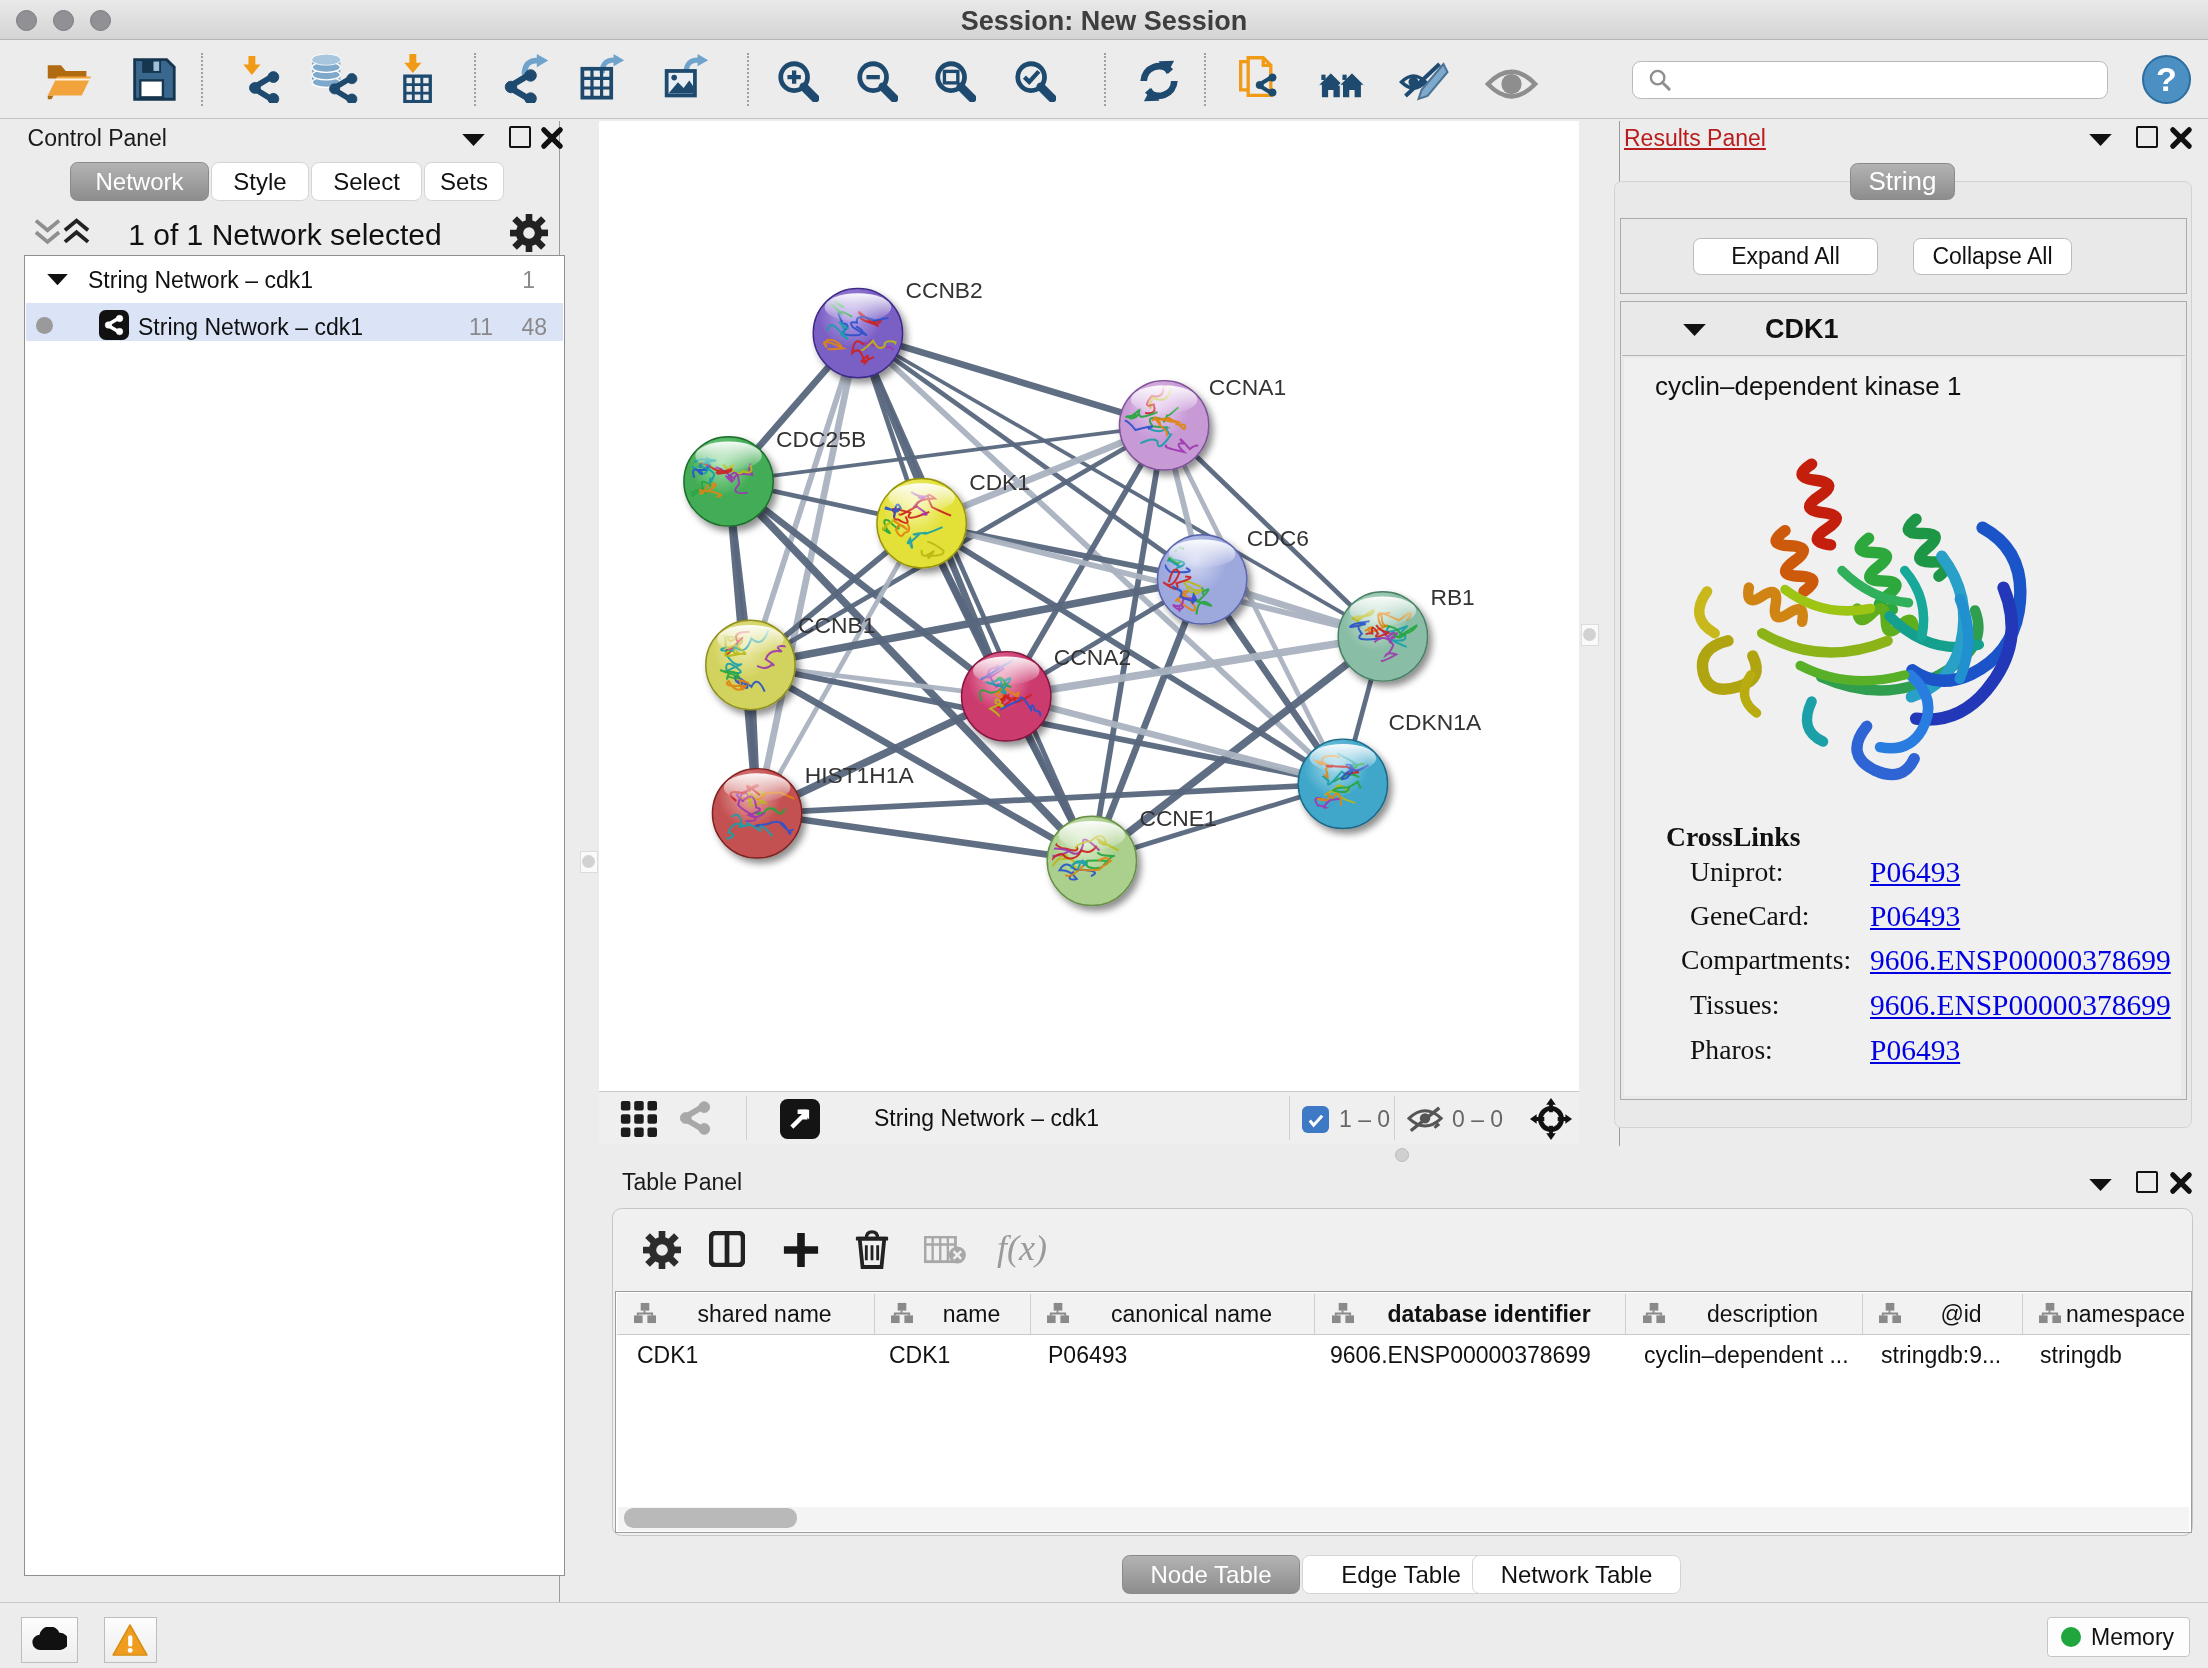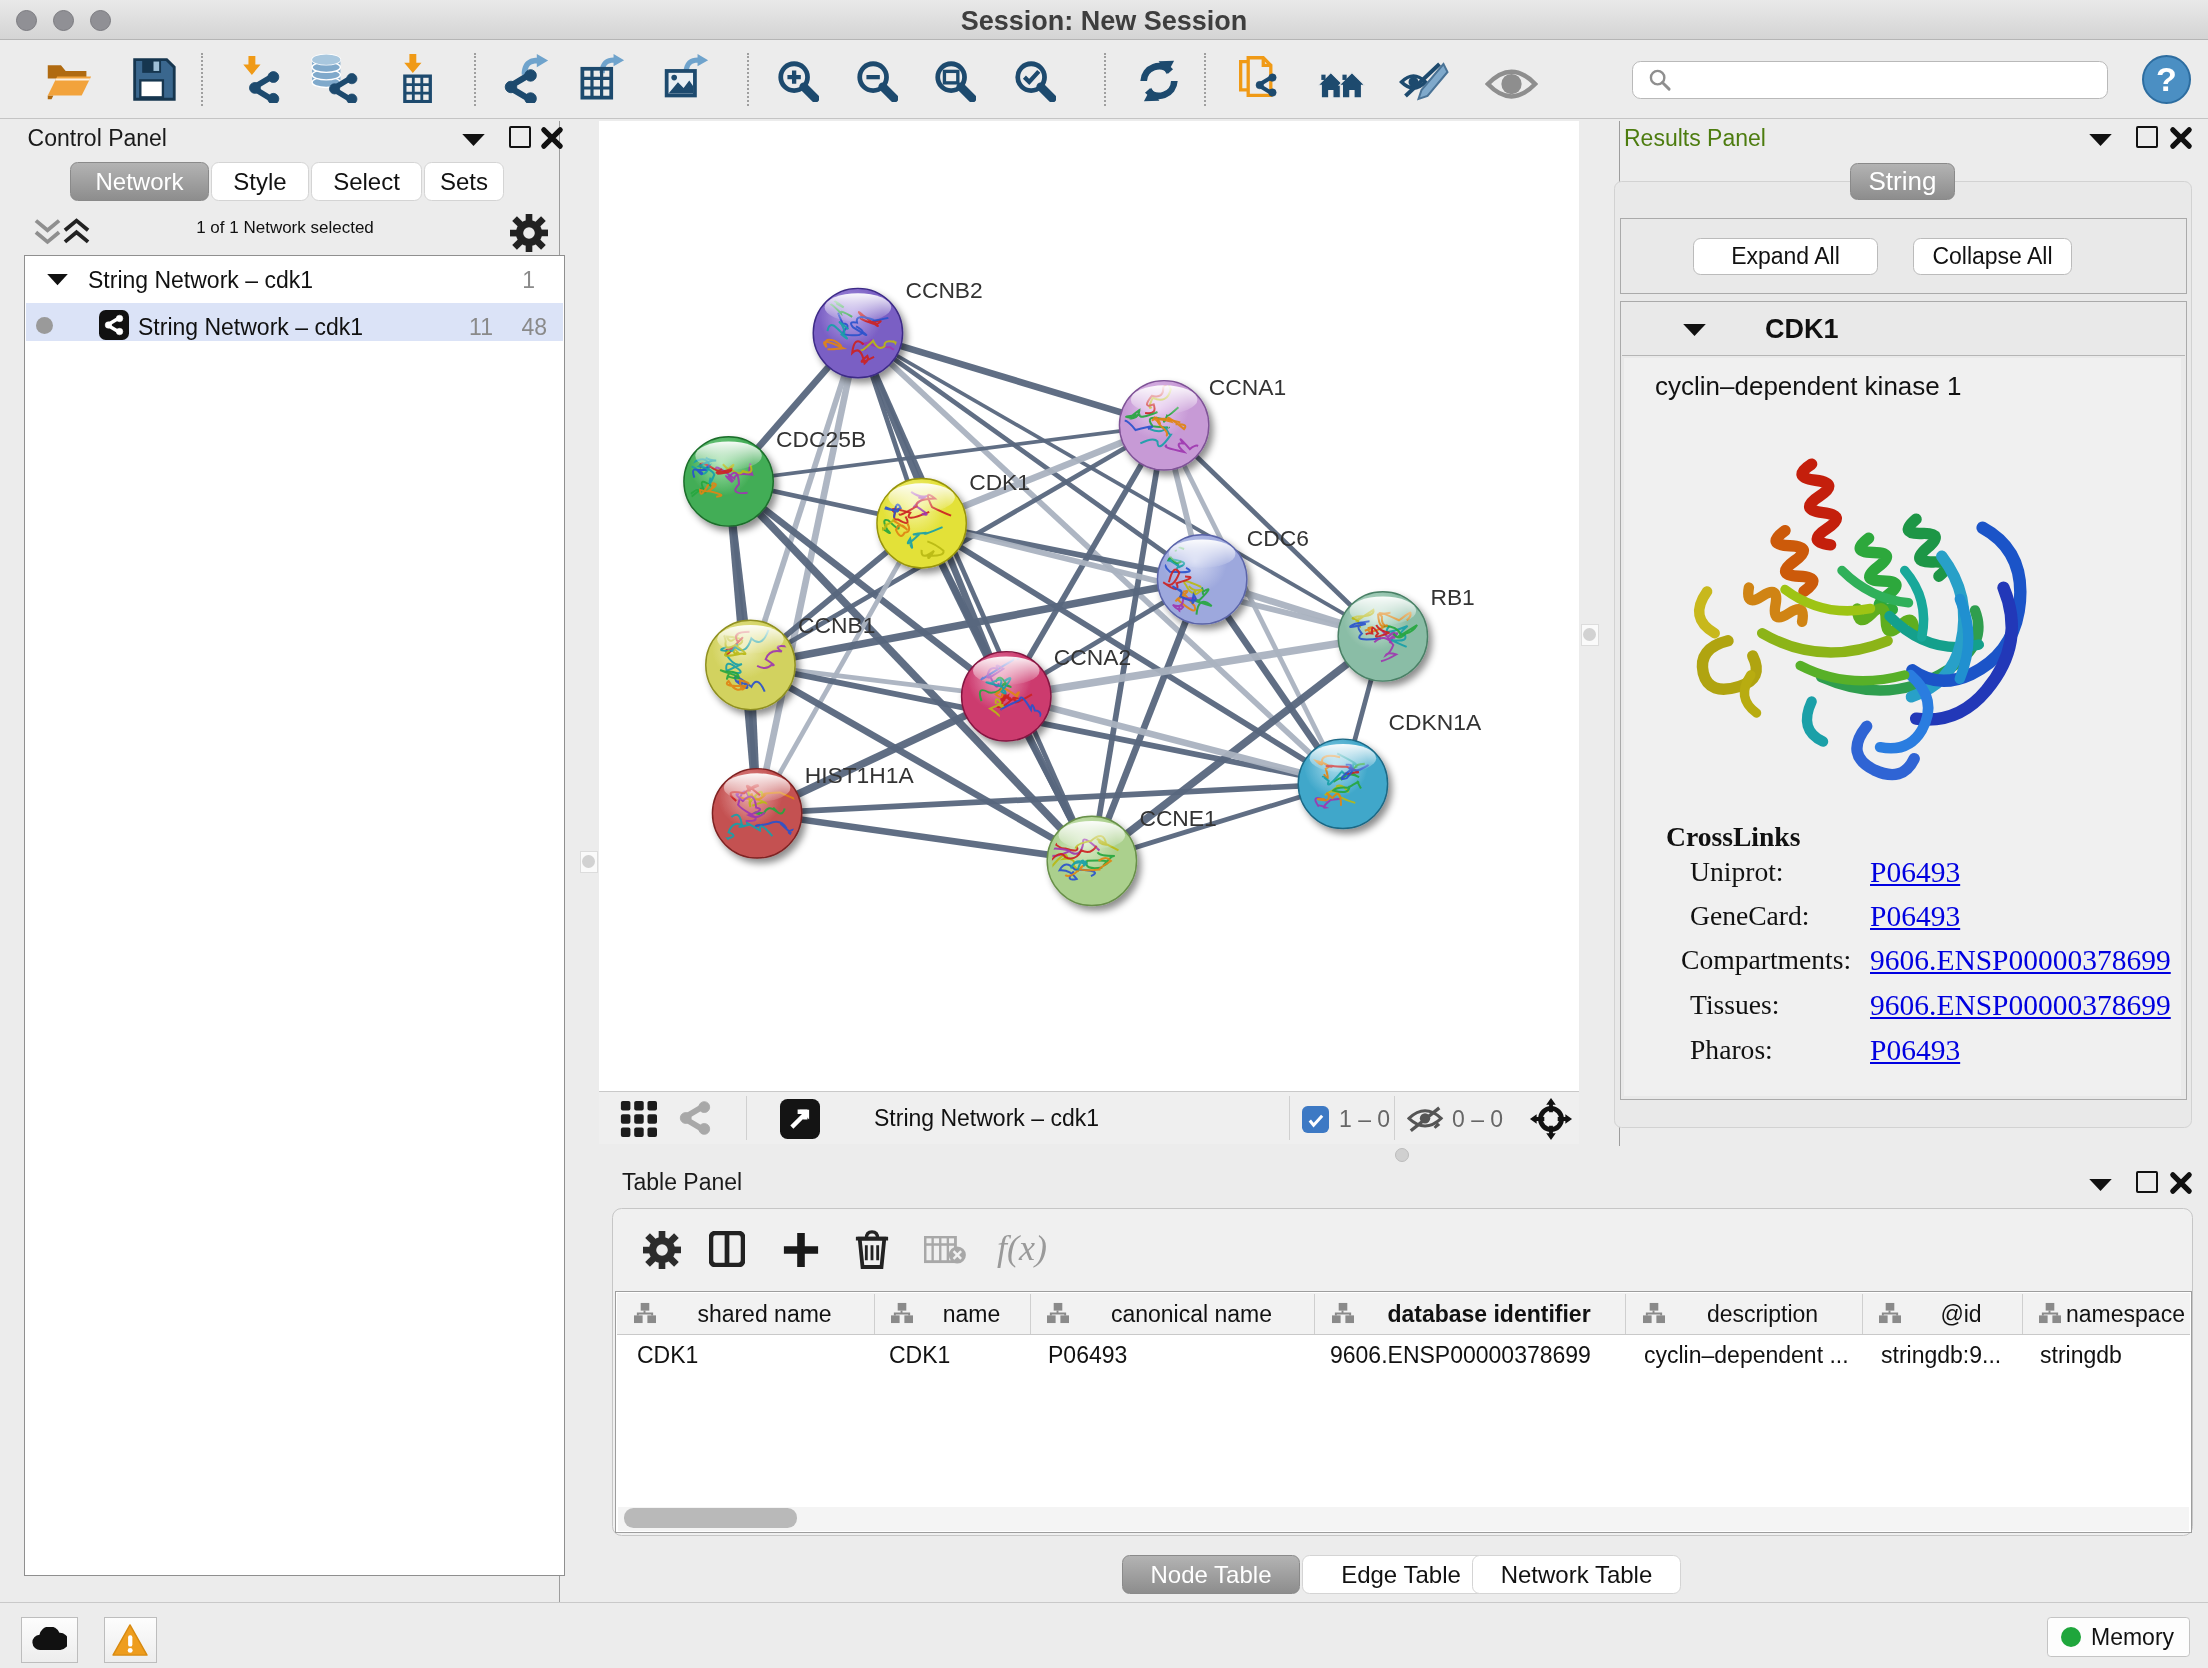--- a/index.html
+++ b/index.html
@@ -179,21 +179,21 @@
 <div class="abs graybtn" style="left:70px;top:162px;width:139px;height:39px;font-size:24px;line-height:37px;">Network</div>
 <div class="abs whitebtn" style="left:211px;top:162px;width:98px;height:39px;font-size:24px;line-height:37px;">Style</div>
 <div class="abs whitebtn" style="left:311px;top:162px;width:111px;height:39px;font-size:24px;line-height:37px;">Select</div>
 <div class="abs whitebtn" style="left:424px;top:162px;width:80px;height:39px;font-size:24px;line-height:37px;">Sets</div>
 <svg style="position:absolute;left:34px;top:217px" width="27" height="28.5" viewBox="0 0 28 26">
     <path d="M2 2 l12 10 l12 -10 M2 14 l12 10 l12 -10" stroke="#8f8f8f" stroke-width="4" fill="none"></path>
   </svg>
 <svg style="position:absolute;left:63px;top:217px" width="27" height="28.5" viewBox="0 0 28 26">
     <path d="M2 12 l12 -10 l12 10 M2 24 l12 -10 l12 10" stroke="#222" stroke-width="4" fill="none"></path>
   </svg>
-<div class="abs" style="left:95px;top:218px;width:380px;text-align:center;font-size:17px;color:#111;">1 of 1 Network selected</div>
+<div class="abs" style="left:95px;top:218px;width:380px;text-align:center;font-size:30px;color:#111;">1 of 1 Network selected</div>
 <svg style="position:absolute;left:510px;top:214px" width="38" height="38" viewBox="0 0 40 40">
     <circle cx="20" cy="20" r="13.8" fill="#222"></circle>
     <rect x="32.4" y="14.5" width="7.0" height="11.0" fill="#222" transform="rotate(90 36.0 20.0)"></rect>
     <rect x="27.8" y="25.8" width="7.0" height="11.0" fill="#222" transform="rotate(135 31.3 31.3)"></rect>
     <rect x="16.5" y="30.5" width="7.0" height="11.0" fill="#222" transform="rotate(180 20.0 36.0)"></rect>
     <rect x="5.2" y="25.8" width="7.0" height="11.0" fill="#222" transform="rotate(225 8.7 31.3)"></rect>
     <rect x="0.5" y="14.5" width="7.0" height="11.0" fill="#222" transform="rotate(270 4.1 20.0)"></rect>
     <rect x="5.2" y="3.2" width="7.0" height="11.0" fill="#222" transform="rotate(315 8.7 8.7)"></rect>
     <rect x="16.5" y="-1.4" width="7.0" height="11.0" fill="#222" transform="rotate(360 20.0 4.1)"></rect>
     <rect x="27.8" y="3.2" width="7.0" height="11.0" fill="#222" transform="rotate(405 31.3 8.7)"></rect>
@@ -597,21 +597,21 @@
   </svg>
 <div class="abs" style="left:1452px;top:1106px;font-size:23px;color:#666;">0 – 0</div>
 <svg style="position:absolute;left:1529px;top:1097px" width="44" height="44" viewBox="0 0 46 46">
     <circle cx="23" cy="23" r="11" fill="none" stroke="#111" stroke-width="5"></circle>
     <path d="M23 1 L18 8 h10z M23 45 L18 38 h10z M1 23 L8 18 v10z M45 23 L38 18 v10z" fill="#111"></path>
     <path d="M23 6 v10 M23 30 v10 M6 23 h10 M30 23 h10" stroke="#111" stroke-width="4"></path>
   </svg>
 <div class="abs" style="left:599px;top:1146px;width:1609px;height:20px;background:#ececec;"></div>
 <div class="abs" style="left:1395px;top:1148px;width:14.3px;height:14.3px;border-radius:50%;background:#d0d0d0;border:1px solid #bcbcbc;"></div>
 <div class="abs" style="left:1619px;top:121px;width:590px;height:1025px;background:#ececec;border-left:1.9px solid #9d9d9d;"></div>
-<div class="abs" style="left:1624px;top:125px;font-size:23px;color:#4d7c0f;">Results Panel</div>
+<div class="abs" style="left:1624px;top:125px;font-size:23px;color:#b91c1c;text-decoration:underline;">Results Panel</div>
 <svg style="position:absolute;left:2088px;top:132px" width="25" height="15" viewBox="0 0 26 16">
     <path d="M1 2 h24 l-12 13z" fill="#111"></path>
   </svg>
 <div class="abs" style="left:2136px;top:126px;width:22px;height:22px;border:2.9px solid #111;border-radius:1.9px;"></div>
 <svg style="position:absolute;left:2169px;top:126px" width="24" height="24" viewBox="0 0 25 25">
     <path d="M4 4 L21 21 M4 21 L21 4" stroke="#111" stroke-width="5.5" stroke-linecap="round"></path>
   </svg>
 <div class="abs" style="left:1614px;top:181px;width:578px;height:947px;background:#e9e9e9;border:1.9px solid #d2d2d2;border-radius:7.6px;"></div>
 <div class="abs graybtn" style="left:1850px;top:163px;width:105px;height:37px;font-size:26px;line-height:35px;">String</div>
 <div class="abs" style="left:1620px;top:218px;width:567px;height:76px;border:1.9px solid #aaa;"></div>

